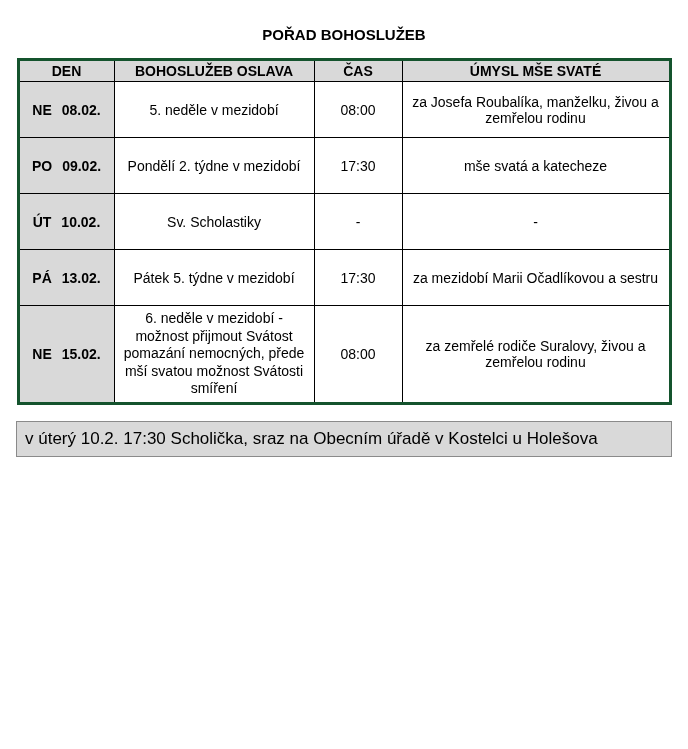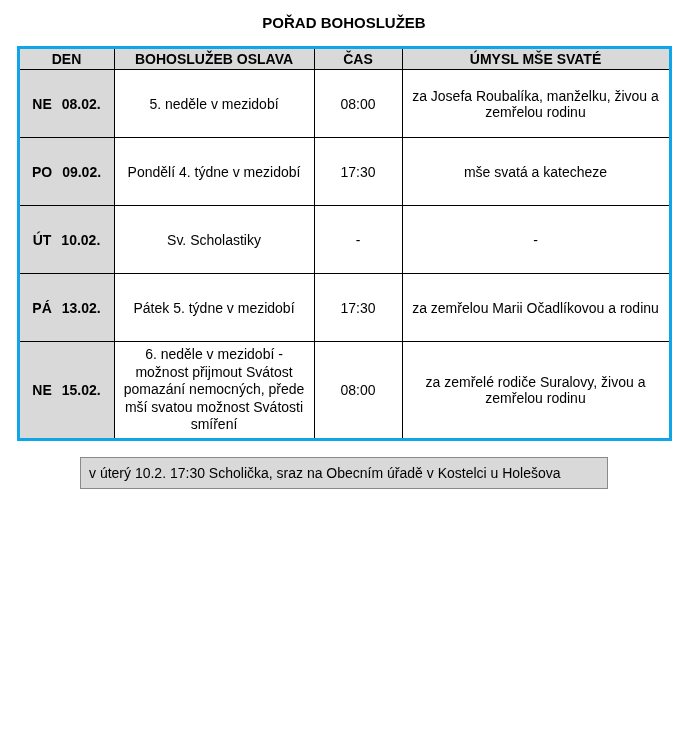--- a/index.html
+++ b/index.html
@@ -7,39 +7,39 @@
     margin: 0;
     padding: 0;
     background: #ffffff;
     width: 688px;
     color: #000;
     font-family: "Liberation Sans", sans-serif;
   }
   .page {
     width: 688px;
     height: 749px;
-    padding-top: 12px;
+    padding-top: 24px;
   }
   .titles { text-align: center; }
   .title, .subtitle {
     font-size: 15px;
     font-weight: bold;
     line-height: 1.4;
   }
   .daterange {
     font-size: 14px;
     font-weight: normal;
     margin-top: 5px;
   }
   table.schedule {
     border-collapse: collapse;
     table-layout: fixed;
     width: 652px;
     margin: 13px auto 0 auto;
-    border: 3px solid #0ea5e9;
+    border: 3px solid #14532d;
   }
   table.schedule th,
   table.schedule td {
     border: 1px solid #000;
     text-align: center;
     vertical-align: middle;
     font-size: 14px;
     padding: 3px 6px;
     overflow: hidden;
   }
@@ -52,29 +52,29 @@
   col.c-den { width: 96px; }
   col.c-oslava { width: 200px; }
   col.c-cas { width: 88px; }
   col.c-umysl { width: 268px; }
   td.den {
     background: #d9d9d9;
     font-weight: bold;
     white-space: nowrap;
   }
   td.den .day-abbrev { margin-right: 10px; }
-  tr.row-normal { height: 68px; }
+  tr.row-normal { height: 56px; }
   tr.row-tall { height: 98px; }
   td.oslava-small { font-size: 13px; line-height: 1.25; }
   .note-box {
-    width: 528px;
+    width: 656px;
     margin: 16px auto 0 auto;
     background: #d9d9d9;
     border: 1px solid #8a8a8a;
-    font-size: 14px;
+    font-size: 17px;
     padding: 7px 8px;
     text-align: left;
   }
 </style>
 </head>
 <body>
 
 <div class="page">
 
   <div class="titles">
@@ -98,35 +98,35 @@
     </thead>
     <tbody>
       <tr class="row-normal">
         <td class="den"><span class="day-abbrev">NE</span><span>08.02.</span></td>
         <td>5. neděle v mezidobí</td>
         <td>08:00</td>
         <td>za Josefa Roubalíka, manželku, živou a zemřelou rodinu</td>
       </tr>
       <tr class="row-normal">
         <td class="den"><span class="day-abbrev">PO</span><span>09.02.</span></td>
-        <td>Pondělí 4. týdne v mezidobí</td>
+        <td>Pondělí 2. týdne v mezidobí</td>
         <td>17:30</td>
         <td>mše svatá a katecheze</td>
       </tr>
       <tr class="row-normal">
         <td class="den"><span class="day-abbrev">ÚT</span><span>10.02.</span></td>
         <td>Sv. Scholastiky</td>
         <td>-</td>
         <td>-</td>
       </tr>
       <tr class="row-normal">
         <td class="den"><span class="day-abbrev">PÁ</span><span>13.02.</span></td>
         <td>Pátek 5. týdne v mezidobí</td>
         <td>17:30</td>
-        <td>za zemřelou Marii Očadlíkovou a rodinu</td>
+        <td>za mezidobí Marii Očadlíkovou a sestru</td>
       </tr>
       <tr class="row-tall">
         <td class="den"><span class="day-abbrev">NE</span><span>15.02.</span></td>
         <td class="oslava-small">6. neděle v mezidobí - možnost přijmout Svátost pomazání nemocných, přede mší svatou možnost Svátosti smíření</td>
         <td>08:00</td>
         <td>za zemřelé rodiče Suralovy, živou a zemřelou rodinu</td>
       </tr>
     </tbody>
   </table>
 

